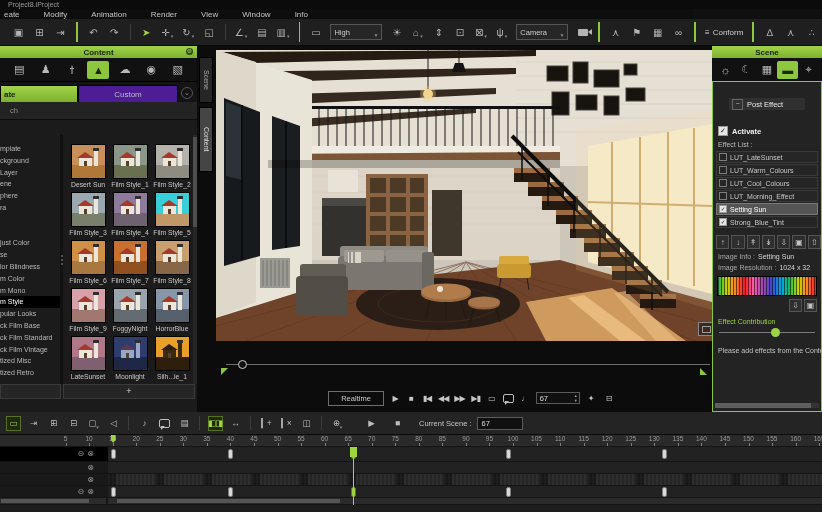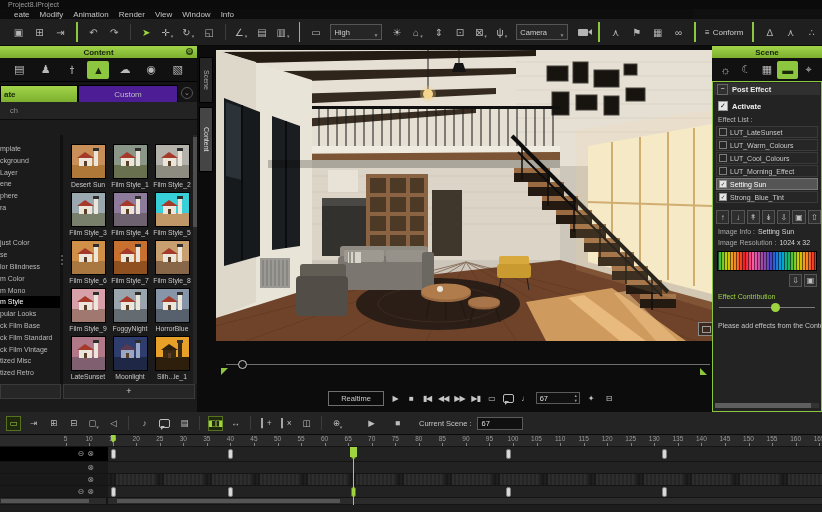--- a/index.html
+++ b/index.html
@@ -4,21 +4,21 @@
 <style>
   html,body{margin:0;padding:0;background:#101010;}
   body{width:822px;height:512px;position:relative;overflow:hidden;
        font-family:"Liberation Sans","DejaVu Sans",sans-serif;color:#c8c8c8;
        -webkit-font-smoothing:antialiased;}
   .abs{position:absolute;}
   
   #titlebar{left:0;top:0;width:822px;height:9px;background:#0b0b0b;font-size:7px;color:#9a9a9a;
             line-height:9px;padding-left:8px;box-sizing:border-box;}
   #menubar{left:0;top:9px;width:693px;height:10px;background:#0d0d0d;display:flex;align-items:center;
-           gap:10px;font-size:8px;color:#c4c4c4;padding-left:14px;box-sizing:border-box;}
+           gap:24px;font-size:8px;color:#c4c4c4;padding-left:4px;box-sizing:border-box;}
   .menu-item{cursor:default;}
   #toolbar{left:0;top:19px;width:822px;height:27px;background:#1f1f1f;border-bottom:1px solid #0a0a0a;
            display:flex;align-items:center;padding-left:8px;box-sizing:border-box;}
   .tb-icon{width:16px;height:16px;display:flex;align-items:center;justify-content:center;
            font-size:10px;color:#b4b4b4;margin:0 3px;position:relative;}
   .tb-icon.accent{color:#9ed43f;}
   .dd-caret{font-size:5px;color:#8a8a8a;margin-left:1px;align-self:flex-end;line-height:8px;}
   .tb-dd{height:14px;min-width:44px;border:1px solid #555;background:#262626;display:flex;align-items:center;
          justify-content:space-between;font-size:7.5px;color:#cfcfcf;padding:0 3px;margin:0 4px;}
   .tb-labeled{display:flex;align-items:center;gap:3px;font-size:8px;color:#cfcfcf;margin:0 4px;}
@@ -88,22 +88,22 @@
            color:#c6c6c6;letter-spacing:-1px;}
   #vp-frame-field{width:44px;height:12px;background:#101010;border:1px solid #5a5a5a;display:flex;
                   align-items:center;font-size:7.5px;color:#ddd;padding-left:3px;box-sizing:border-box;position:relative;}
   #vp-frame-field .spin{position:absolute;right:1px;top:0;font-size:4px;line-height:5px;color:#9a9a9a;text-align:center;}
   
   #visual-panel{left:712px;top:46px;width:110px;height:366px;background:#1b1b1b;}
   #visual-tooltabs{height:23px;background:#111;display:flex;align-items:center;justify-content:space-around;
                    padding:0 3px;border-bottom:1px solid #000;}
   #visual-box{position:absolute;left:0;top:35px;width:110px;height:331px;border:1px solid #8dc63f;
               box-sizing:border-box;background:#232323;}
-  #pe-header{height:12px;margin:1px;background:#303030;display:flex;align-items:center;font-size:7.5px;
-             color:#e8e8e8;font-weight:bold;}
+  #pe-header{height:12px;margin:16px;background:#303030;display:flex;align-items:center;font-size:7.5px;
+             color:#e8e8e8;font-weight:normal;}
   #pe-collapse{width:9px;height:9px;border:1px solid #666;margin:0 4px 0 3px;font-size:7px;line-height:8px;
                text-align:center;color:#bbb;}
   #activate-row{display:flex;align-items:center;gap:4px;margin:6px 0 0 5px;font-size:7.5px;font-weight:bold;color:#efefef;}
   .checkbox{width:8px;height:8px;border:1px solid #999;background:#e6e6e6;color:#111;font-size:7px;
             line-height:8px;text-align:center;flex:none;}
   .checkbox.empty{background:transparent;border-color:#7d7d7d;}
   #effect-list-label{font-size:7px;color:#bdbdbd;margin:5px 0 3px 5px;}
   #effect-list{margin:0 3px;}
   .effect-row{height:10px;display:flex;align-items:center;gap:3px;border:1px solid #3a3a3a;background:#262626;
               margin-bottom:1px;font-size:7px;color:#c9c9c9;padding-left:2px;}

